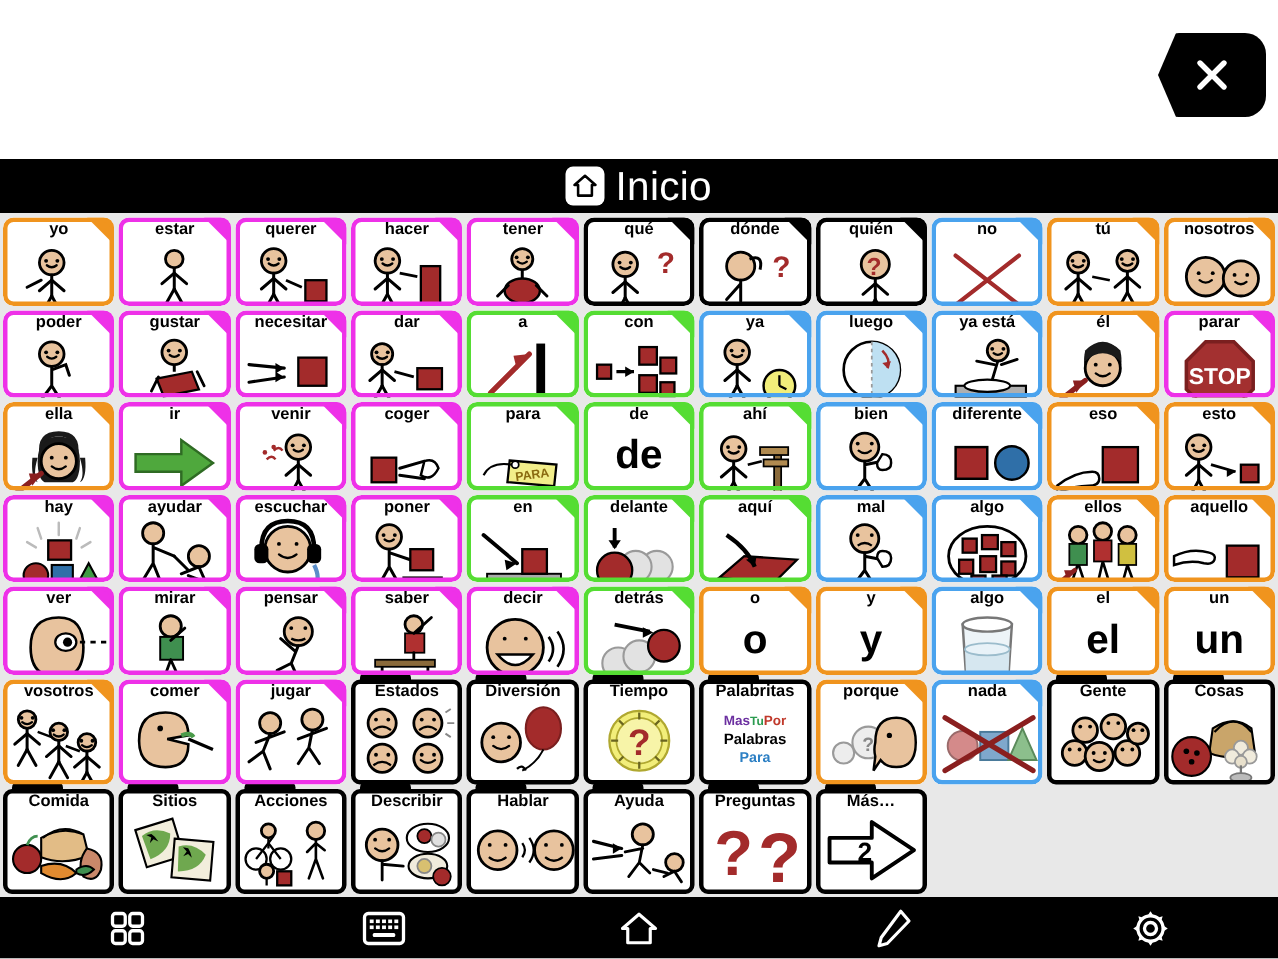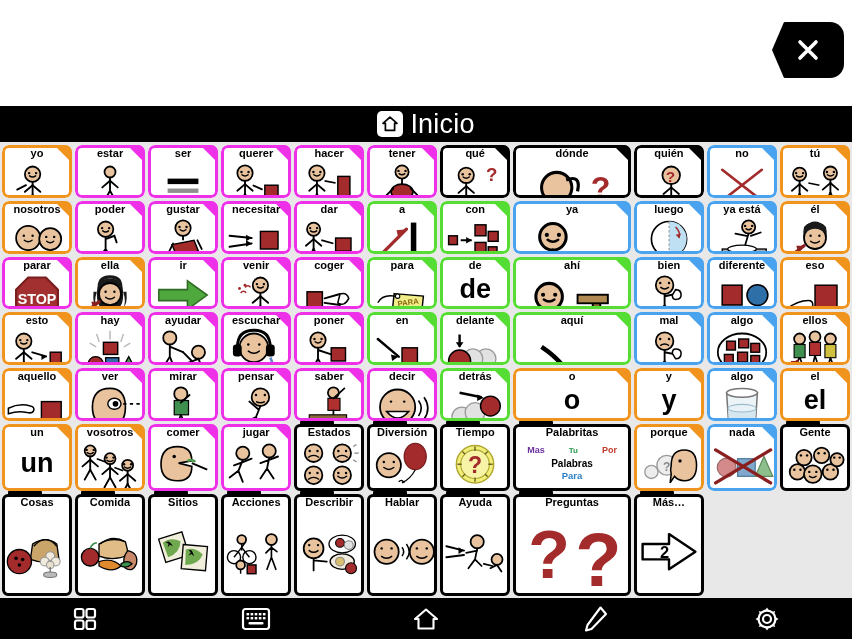--- a/index.html
+++ b/index.html
@@ -115,21 +115,21 @@
     z-index:0;
   }
   .cell.folder .label, .cell.folder .art{ z-index:4; }
   .cell.folder.hl .folderbody{ border-color:#f08a86; }
   .cell.folder.hl .foldertab{ background:#f08a86; }
 
   
   .pal{
     font-size:8.5px; font-weight:700; line-height:1.32; text-align:center;
   }
-  .pal .r1 span{ margin:0 12px; }
+  .pal .r1 span{ margin:0 0; }
   .c-pur{ color:#6b2fa0; } .c-grn{ color:#2a9b4e; }
   .c-red{ color:#c0392b; } .c-blk{ color:#000; } .c-blu{ color:#2b7fc4; }
   .pal .r1 .w1{ font-size:9px; }
   .pal .r1 .w2{ font-size:8px; }
   .pal .r1 .w3{ font-size:9px; }
 
   
   .toolbar{
     position:absolute; left:0; top:598px; width:852px; height:41px;
     background:#000;
@@ -192,31 +192,20 @@
         <div class="art">
           <svg viewBox="0 0 60 42" width="100%" height="100%" preserveAspectRatio="xMidYMid meet">
             <circle cx="30" cy="10" r="5" fill="#E8C39E" stroke="#000" stroke-width="1.6"></circle>
             <g stroke="#000" stroke-width="1.7" fill="none" stroke-linecap="round">
   <path d="M30 15 L30 27"></path>
               <path d="M30 18 L23 24"></path>
               <path d="M30 18 L37 24"></path>
   <path d="M30 27 L25 36"></path>
               <path d="M30 27 L35 36"></path>
             </g>
-          </svg>
-        </div>
-      </div>
-      <div class="cell">
-        <div class="frame" style="border-color: rgb(238, 49, 232);"></div>
-        <div class="notch" style="color: rgb(238, 49, 232);"></div>
-        <div class="label">ser</div>
-        <div class="art">
-          <svg viewBox="0 0 60 42" width="100%" height="100%" preserveAspectRatio="xMidYMid meet">
-            <rect x="16" y="16" width="28" height="5" fill="#000"></rect>
-            <rect x="16" y="25" width="28" height="4" fill="#8f8f8f"></rect>
           </svg>
         </div>
       </div>
       <div class="cell">
         <div class="frame" style="border-color: rgb(238, 49, 232);"></div>
         <div class="notch" style="color: rgb(238, 49, 232);"></div>
         <div class="label">querer</div>
         <div class="art">
           <svg viewBox="0 0 60 42" width="100%" height="100%" preserveAspectRatio="xMidYMid meet">
             <circle cx="20" cy="11" r="7" fill="#E8C39E" stroke="#000" stroke-width="1.6"></circle>

